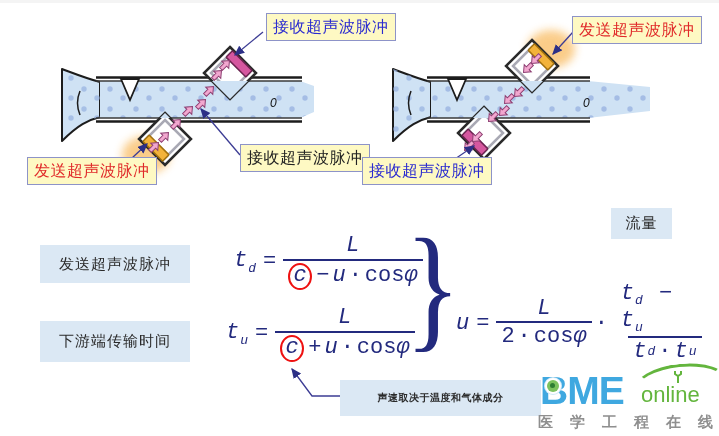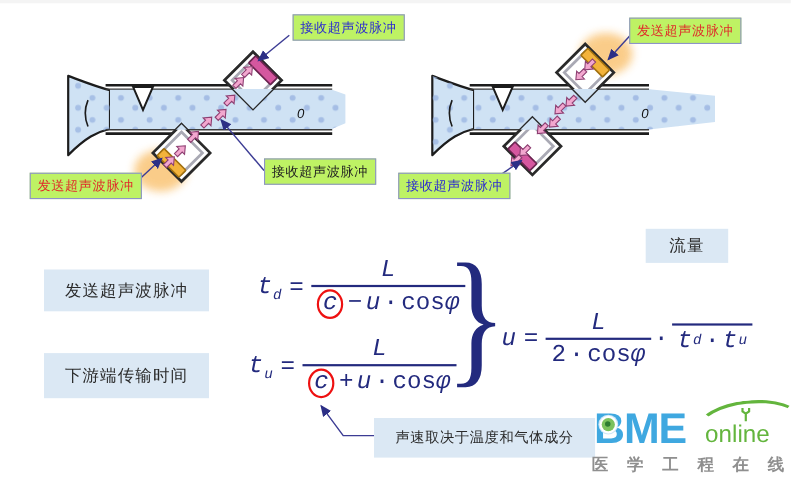--- a/index.html
+++ b/index.html
@@ -1,41 +1,41 @@
 <!DOCTYPE html>
 <html><head>
 <meta charset="utf-8">
 <style>
   html,body{margin:0;padding:0;background:#fff;}
   .stage{position:relative;width:719px;height:436px;background:#ffffff;overflow:hidden;
          font-family:"Liberation Sans",sans-serif;border-top:3px solid #f4f4f4;box-sizing:border-box;}
   .stage svg.diagram{position:absolute;left:0;top:0;z-index:1;}
-  .callout{position:absolute;z-index:3;background:#bef264;border:1.5px solid #8d93c8;
-           font-size:12px;line-height:1;padding:5px 6px;white-space:nowrap;letter-spacing:.5px;}
+  .callout{position:absolute;z-index:3;background:#fef9c3;border:1.5px solid #8d93c8;
+           font-size:16px;line-height:1;padding:5px 6px;white-space:nowrap;letter-spacing:.5px;}
   .callout.blue{color:#2b2bd0;}
   .callout.red{color:#e02a2a;}
   .callout.dark{color:#222;}
   .cap{position:absolute;z-index:2;background:#dbe8f4;color:#2a2a2a;
        display:flex;align-items:center;justify-content:center;font-size:15px;letter-spacing:1px;}
   .eq{position:absolute;z-index:2;display:flex;align-items:center;color:#232a7e;
       font-family:Liberation Mono, monospace;font-size:22px;}
   .eq .it{font-style:italic;}
   .eq .rm{font-style:normal;}
   .eq sub{font-size:13px;font-style:italic;margin-left:1px;}
   .eq .rel{margin:0 7px;font-style:normal;}
   .frac{display:inline-flex;flex-direction:column;align-items:center;line-height:1.12;}
   .num{padding:0 10px;}
   .den{border-top:2px solid #232a7e;padding:2px 5px 0;display:inline-flex;align-items:center;}
   .op{margin:0 3px;font-style:normal;}
   .circ{border:2.6px solid #ee1111;border-radius:50%;width:20px;height:23px;
         display:inline-flex;align-items:center;justify-content:center;margin-right:1px;font-style:italic;}
   .brace{position:absolute;z-index:2;left:405px;top:217px;color:#232a7e;
          font-family:"Liberation Serif",serif;font-size:116px;line-height:1;
          transform:scaleY(1.18);transform-origin:top left;}
-  .note{font-size:13px;letter-spacing:.5px;}
+  .note{font-size:10px;letter-spacing:.5px;font-weight:bold;}
   
   .logo{position:absolute;left:536px;top:366px;width:183px;height:68px;z-index:2;}
   .logo .bme{position:absolute;left:4px;top:0px;font-size:39px;font-weight:bold;
              color:#3fa8e0;letter-spacing:-1px;font-family:"Liberation Sans",sans-serif;}
   .logo .lens{position:absolute;left:9px;top:9px;width:16px;height:16px;border-radius:50%;
               background:#fff;box-shadow:0 0 0 1px #cfe8f7;z-index:2;}
   .logo .lens .g1{position:absolute;left:2px;top:2px;width:12px;height:12px;border-radius:50%;background:#7cc25e;}
   .logo .lens .g2{position:absolute;left:5px;top:5px;width:5px;height:5px;border-radius:50%;background:#2e7d32;}
   .logo .online{position:absolute;left:105px;top:13px;font-size:22px;color:#63b53d;letter-spacing:0;}
   .logo .arc{position:absolute;left:98px;top:-5px;width:88px;height:36px;border:3px solid transparent;
@@ -167,21 +167,21 @@
   </svg>
 
   <div class="callout blue" style="left:266px;top:10px">接收超声波脉冲</div>
   <div class="callout red" style="left:27px;top:154px">发送超声波脉冲</div>
   <div class="callout dark" style="left:240px;top:141px">接收超声波脉冲</div>
   <div class="callout red" style="left:572px;top:13px">发送超声波脉冲</div>
   <div class="callout blue" style="left:362px;top:154px">接收超声波脉冲</div>
 
   <div class="cap" style="left:40px;top:242px;width:150px;height:38px">发送超声波脉冲</div>
   <div class="cap" style="left:40px;top:318px;width:150px;height:41px">下游端传输时间</div>
-  <div class="cap" style="left:587px;top:205px;width:75px;height:31px">流量</div>
+  <div class="cap" style="left:611px;top:205px;width:61px;height:31px">流量</div>
   <div class="cap note" style="left:340px;top:377px;width:201px;height:36px">声速取决于温度和气体成分</div>
 
   <div class="eq" style="left:234px;top:231px">
     <span><span class="it">t</span><sub>d</sub></span>
     <span class="rel">=</span>
     <span class="frac">
       <span class="num it">L</span>
       <span class="den">
         <span class="circ">c</span>
         <span class="op">−</span>
@@ -218,20 +218,25 @@
       <span class="num it">L</span>
       <span class="den">
         <span class="rm">2</span>
         <span class="op">·</span>
         <span class="rm">cos</span>
         <span class="it">φ</span>
       </span>
     </span>
     <span class="op">·</span>
     <span class="frac">
+      <span class="num">
+        <span class="it">t</span><sub>d</sub>
+        <span class="op">−</span>
+        <span class="it">t</span><sub>u</sub>
+      </span>
       <span class="den">
         <span class="it">t</span>
           <sub>d</sub>
         <span class="op">·</span>
         <span class="it">t</span>
           <sub>u</sub>
       </span>
     </span>
   </div>
 

